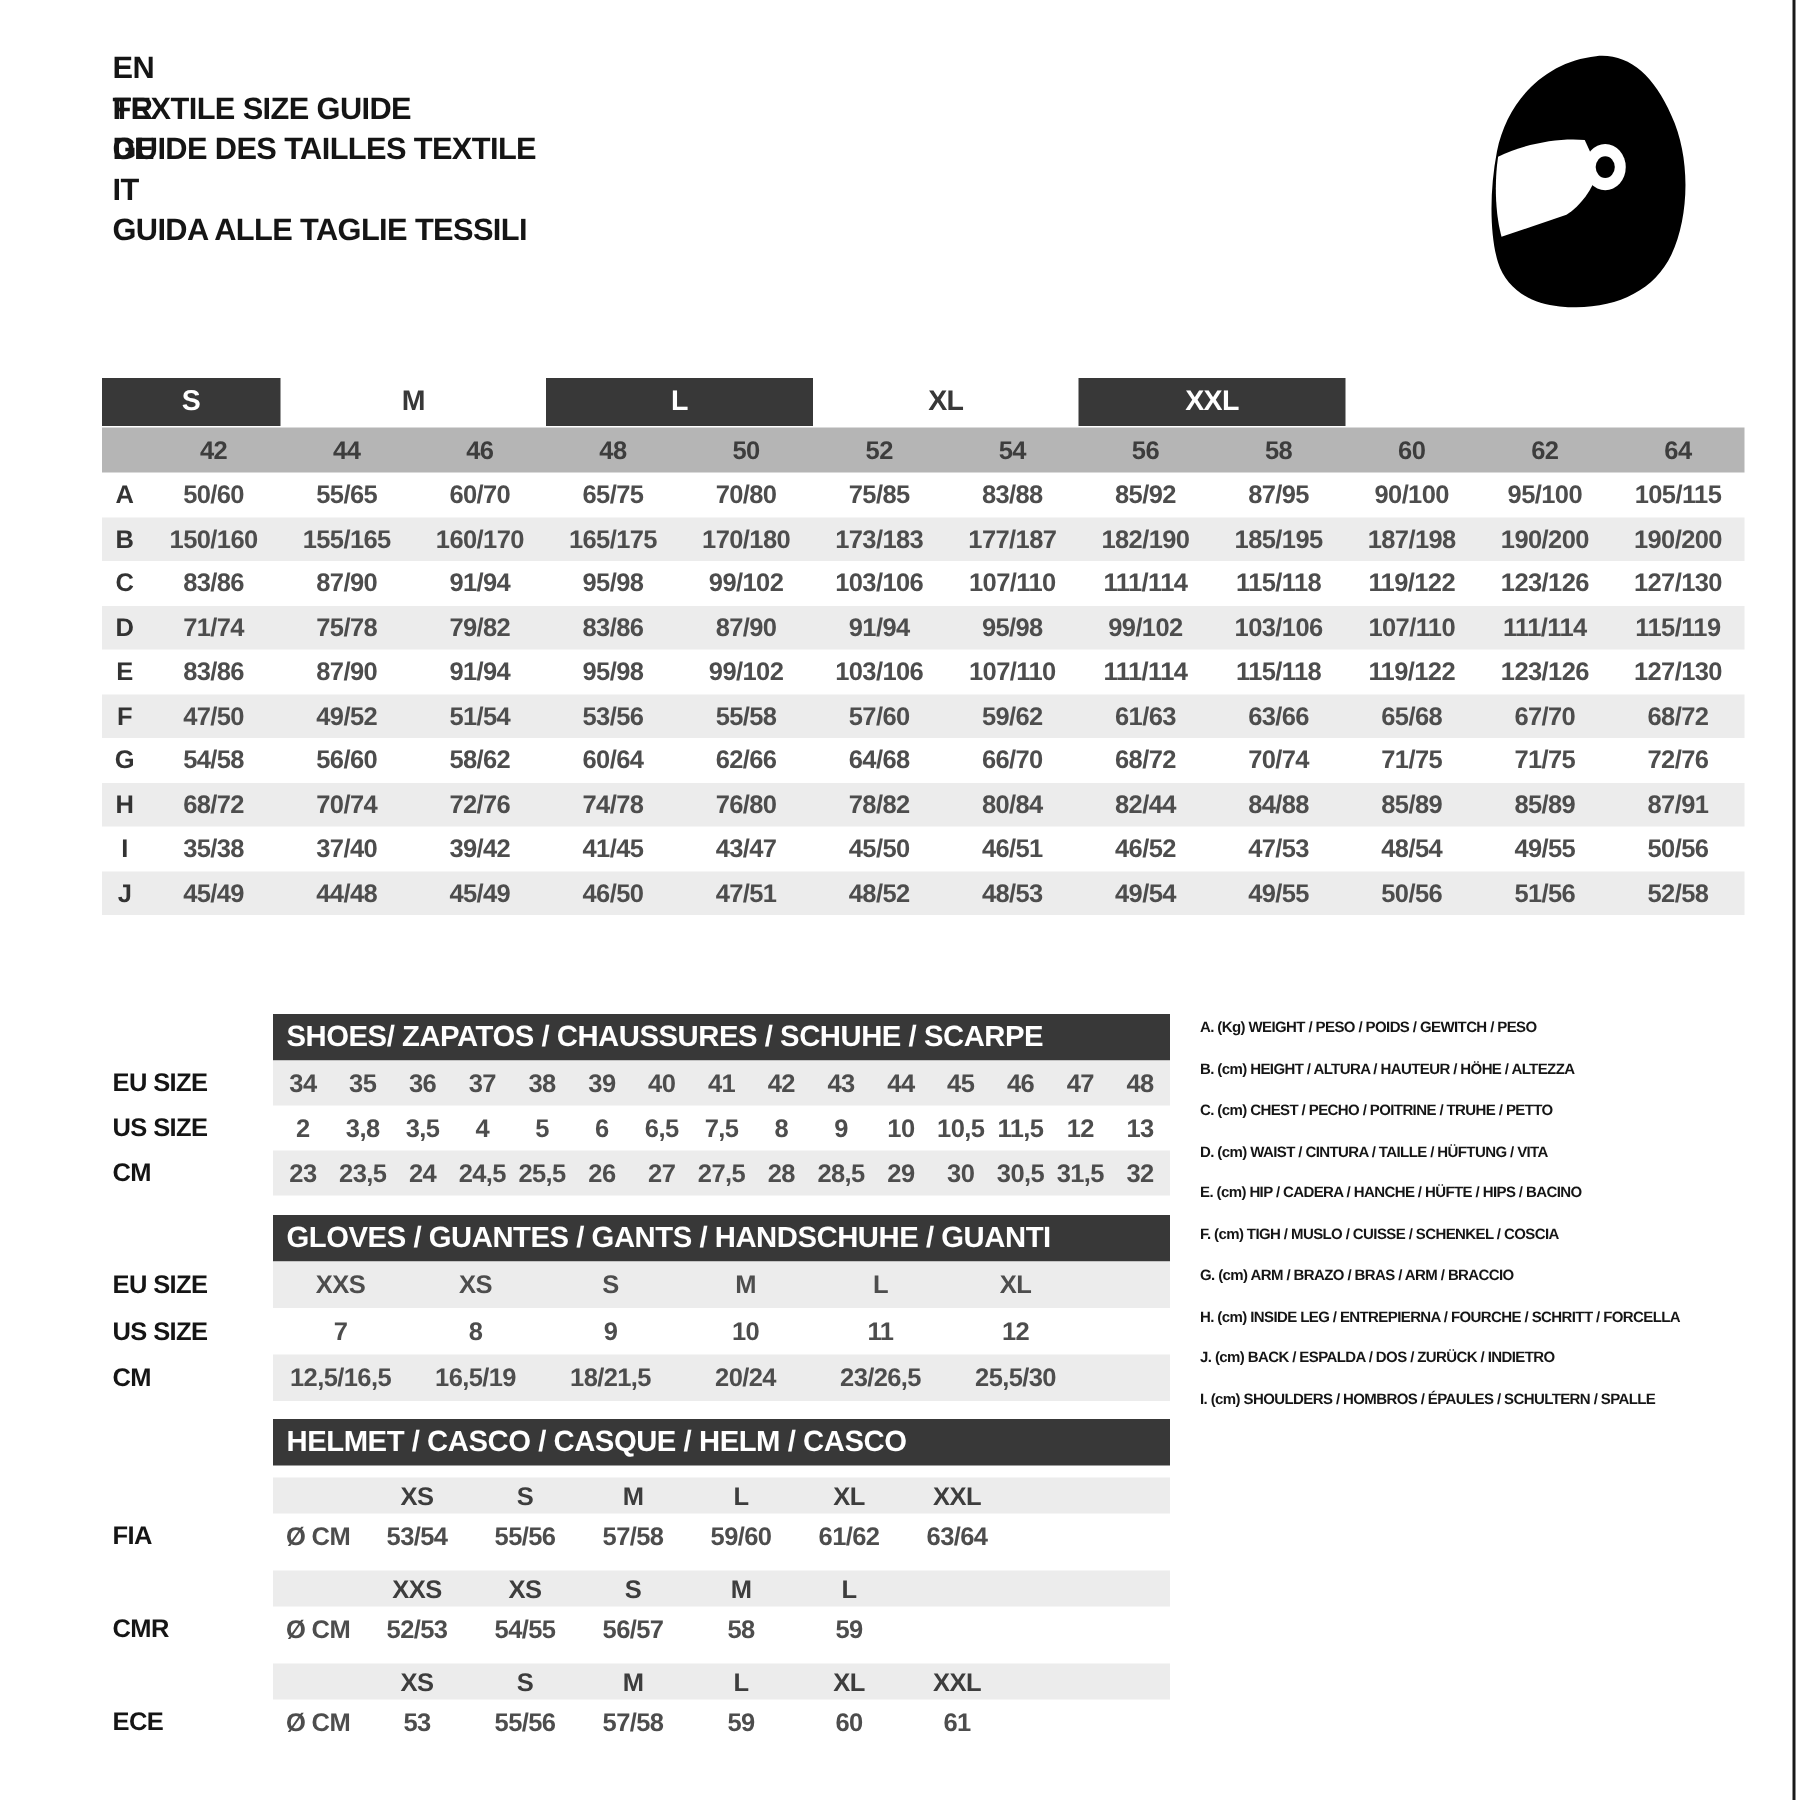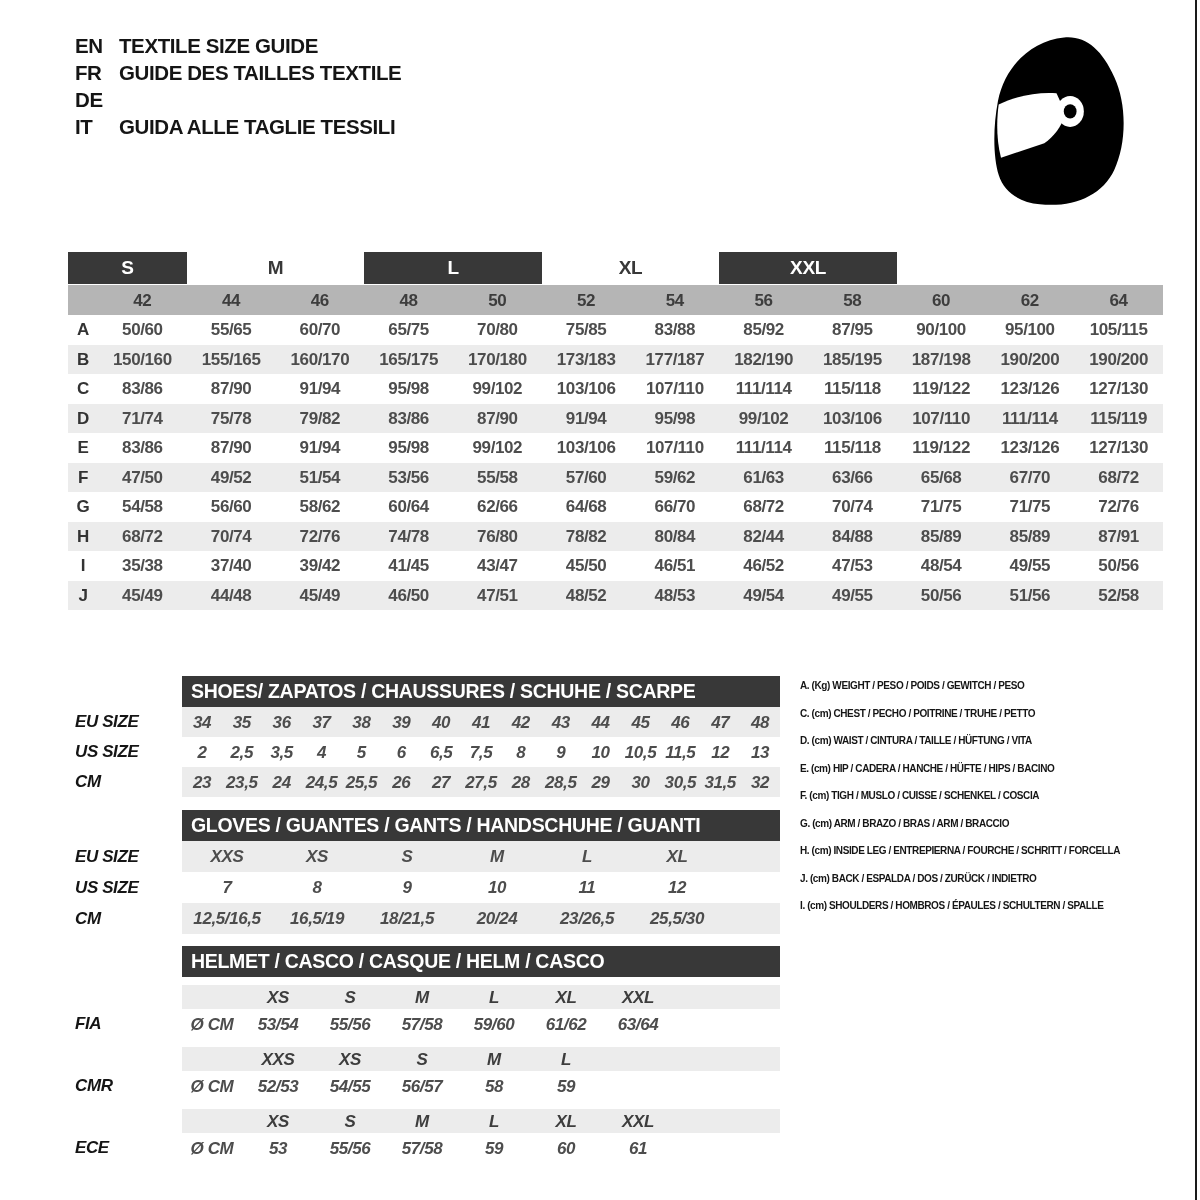--- a/index.html
+++ b/index.html
@@ -10,21 +10,21 @@
     --black:#151515;
   }
   html,body{margin:0;padding:0;background:#fff;}
   .page{
     position:relative;width:1200px;height:1200px;background:#fff;overflow:hidden;
     font-family:"Liberation Sans",sans-serif;font-weight:700;letter-spacing:-0.4px;
     color:var(--txt);
   }
   
   .langs{position:absolute;left:75px;top:32px;}
-  .lang-row{display:flex;height:27px;line-height:27px;font-size:20.5px;color:var(--black);}
+  .lang-row{display:flex;height:27px;line-height:27px;font-size:20.5px;color:var(--black);flex-direction:column;}
   .lang-code{width:44px;}
   
   .helmet-icon{position:absolute;left:982px;top:34px;width:152px;height:172px;}
   
   .right-line{position:absolute;left:1195px;top:0;width:2px;height:1200px;background:#1a1a1a;}
   
   .main-table{position:absolute;left:68px;top:252px;width:1095px;}
   .grid13{display:grid;grid-template-columns:30px repeat(12,1fr);}
   .size-groups{height:33px;}
   .sg-box,.sg-plain{grid-row:1;display:flex;align-items:center;justify-content:center;
@@ -35,21 +35,21 @@
   .num-header .cell{color:#3d3d3d;}
   .trow{height:29.5px;}
   .trow.stripe{background:var(--stripe);}
   .cell,.rlab{display:flex;align-items:center;justify-content:center;
     font-size:17px;line-height:1;}
   .rlab{color:#333;}
   
   .subtable{position:absolute;left:68px;width:712px;}
   .sub-bar{margin-left:114px;height:31px;line-height:31px;background:var(--dark);
     color:#fff;font-size:19.5px;padding-left:9px;letter-spacing:-0.3px;}
-  .srow{display:flex;font-style:italic;}
+  .srow{display:flex;}
   .srow .slabel{width:114px;display:flex;align-items:center;font-size:17px;
     color:var(--black);padding-left:7px;box-sizing:border-box;}
   .srow .vals{flex:1;display:grid;}
   .srow.shaded .vals{background:var(--stripe);}
   .vals .cell{font-size:17px;}
   .shoes .srow{height:30px;}
   .shoes .vals{grid-template-columns:repeat(15,1fr);}
   .gloves .srow{height:31px;}
   .gloves .vals{grid-template-columns:repeat(6,90px);}
   .helmet-table .hrow-sizes{height:24px;margin-top:8px;}
@@ -292,21 +292,21 @@
             <div class="cell">45</div>
             <div class="cell">46</div>
             <div class="cell">47</div>
             <div class="cell">48</div>
           </div>
         </div>
         <div class="srow">
           <div class="slabel">US SIZE</div>
           <div class="vals">
             <div class="cell">2</div>
-            <div class="cell">2,5</div>
+            <div class="cell">3,8</div>
             <div class="cell">3,5</div>
             <div class="cell">4</div>
             <div class="cell">5</div>
             <div class="cell">6</div>
             <div class="cell">6,5</div>
             <div class="cell">7,5</div>
             <div class="cell">8</div>
             <div class="cell">9</div>
             <div class="cell">10</div>
             <div class="cell">10,5</div>
@@ -450,20 +450,21 @@
             <div class="cell">59</div>
             <div class="cell">60</div>
             <div class="cell">61</div>
           </div>
         </div>
       </div>
   </div>
 
   <div class="legend" id="legend">
       <div class="legend-item">A. (Kg) WEIGHT / PESO / POIDS / GEWITCH / PESO</div>
+      <div class="legend-item">B. (cm) HEIGHT / ALTURA / HAUTEUR / HÖHE / ALTEZZA</div>
       <div class="legend-item">C. (cm) CHEST / PECHO / POITRINE / TRUHE / PETTO</div>
       <div class="legend-item">D. (cm) WAIST / CINTURA / TAILLE / HÜFTUNG / VITA</div>
       <div class="legend-item">E. (cm) HIP / CADERA / HANCHE / HÜFTE / HIPS /  BACINO</div>
       <div class="legend-item">F. (cm) TIGH / MUSLO / CUISSE / SCHENKEL / COSCIA</div>
       <div class="legend-item">G. (cm) ARM  / BRAZO / BRAS / ARM / BRACCIO</div>
       <div class="legend-item">H. (cm) INSIDE LEG / ENTREPIERNA / FOURCHE / SCHRITT / FORCELLA</div>
       <div class="legend-item">J. (cm) BACK / ESPALDA / DOS / ZURÜCK / INDIETRO</div>
       <div class="legend-item">I.  (cm) SHOULDERS / HOMBROS / ÉPAULES / SCHULTERN / SPALLE</div>
     </div>
 

